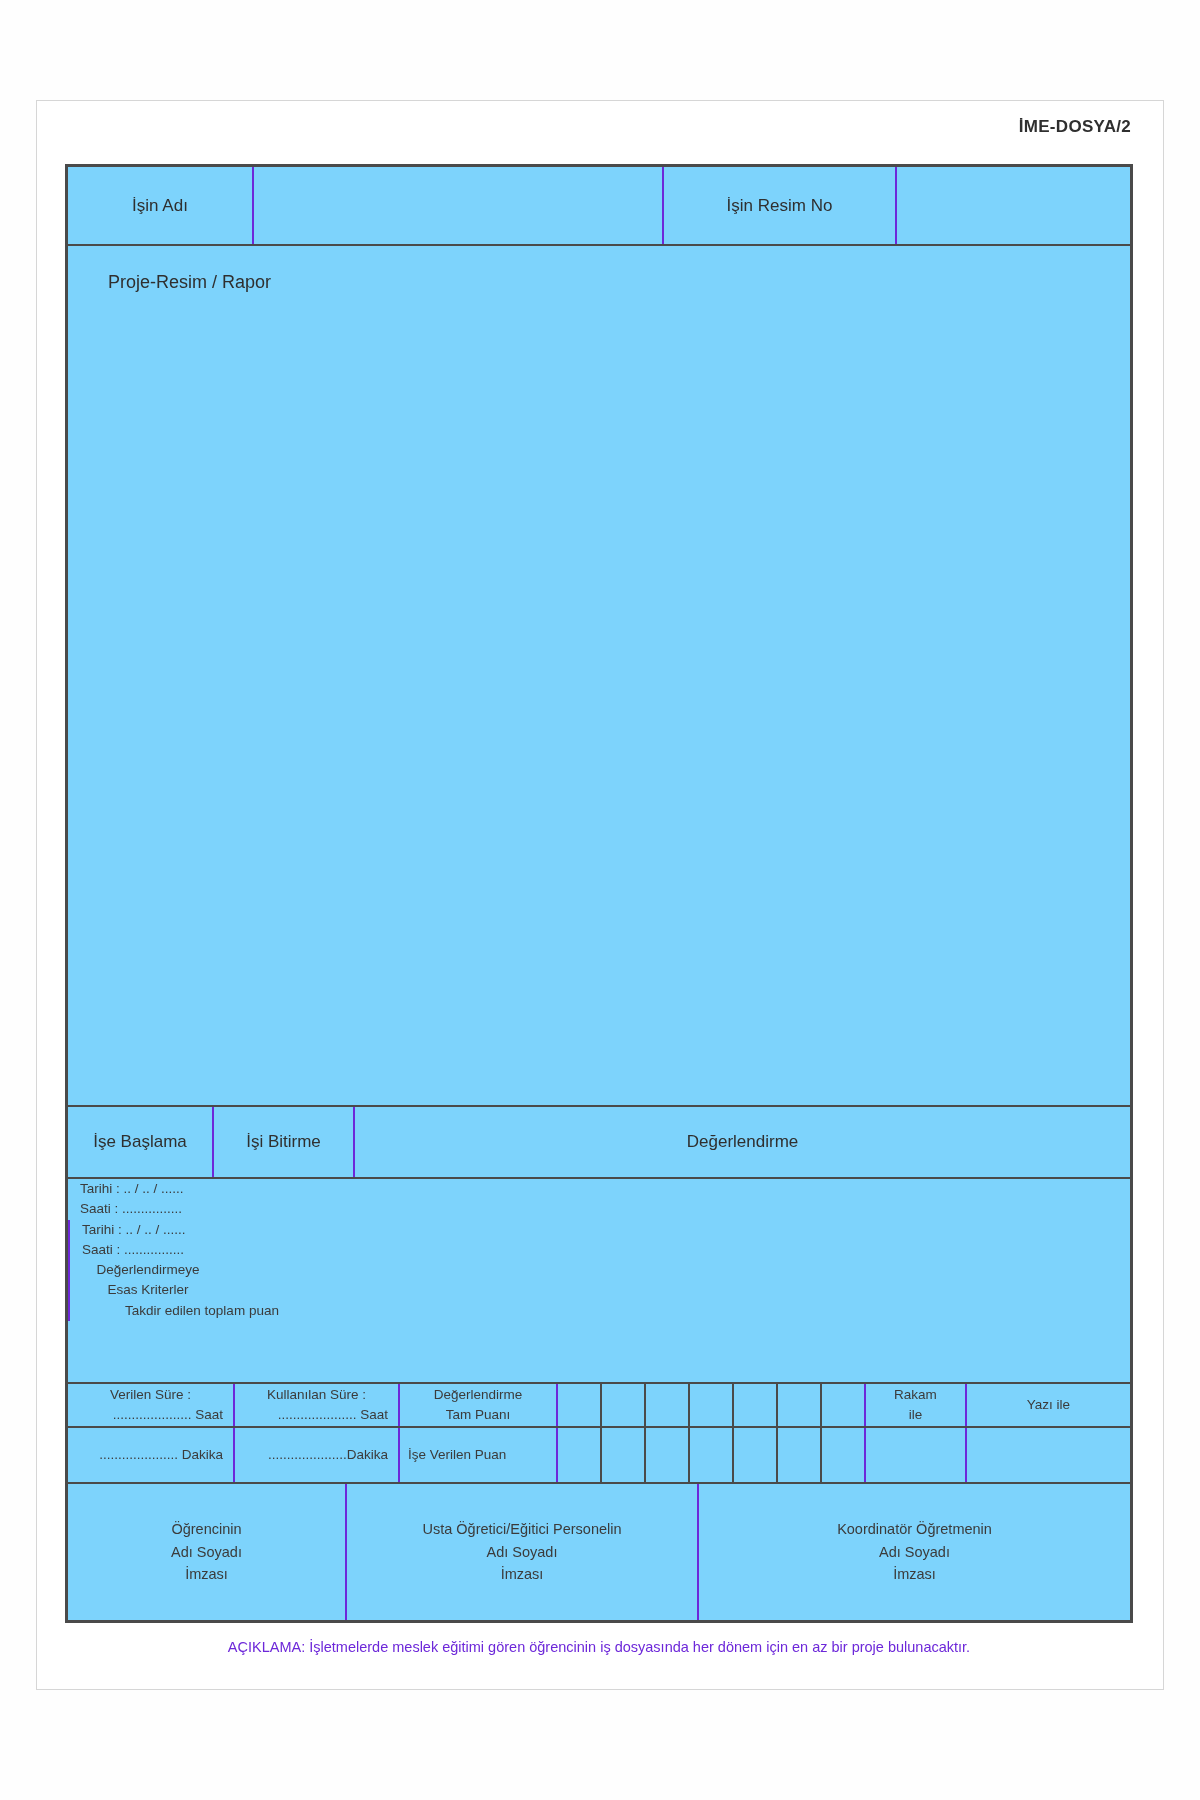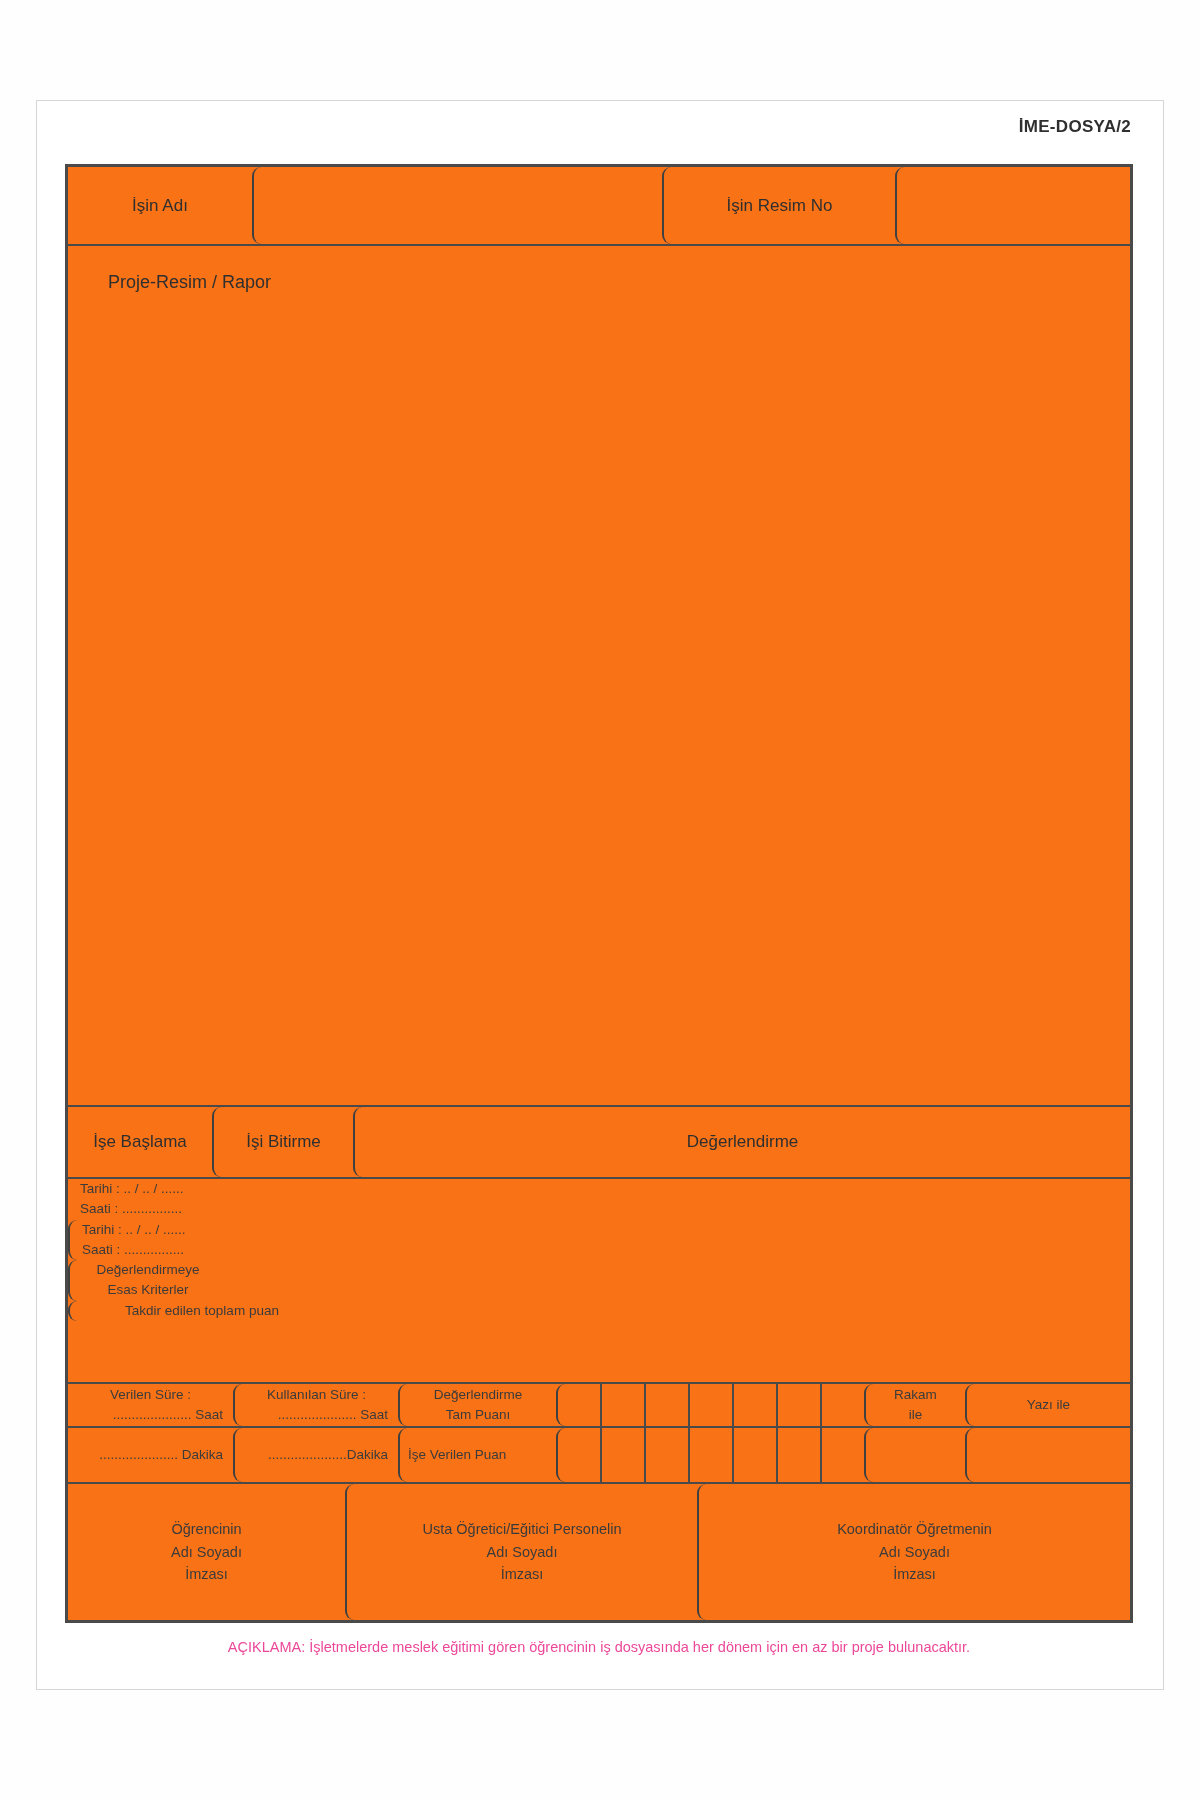--- a/index.html
+++ b/index.html
@@ -12,26 +12,26 @@
     position:absolute; left:36px; top:100px; width:1128px; height:1590px;
     background:#ffffff; border:1px solid #d6d6d6; box-sizing:border-box;
   }
   .doc-code {
     position:absolute; top:16px; right:32px;
     font-weight:bold; font-size:17px; color:#2f2f2f; letter-spacing:0.3px;
   }
   .form {
     position:absolute; left:28px; top:63px; width:1068px; height:1459px;
     border:3px solid #4a4a4a; box-sizing:border-box;
-    display:flex; flex-direction:column; background:#f97316;
+    display:flex; flex-direction:column; background:#7dd3fc;
   }
   .row { display:flex; box-sizing:border-box; flex:none; }
   .row + .row { border-top:2px solid #4a4a4a; }
   .cell { box-sizing:border-box; position:relative; flex:none; }
-  .cell + .cell { border-left:2px solid #404040;border-radius:9px; }
+  .cell + .cell { border-left:2px solid #6d28d9; }
   .center { display:flex; align-items:center; justify-content:center; text-align:center; }
   .vcenter { display:flex; flex-direction:column; justify-content:center; }
   .lbl  { font-size:17px; color:#2f2f2f; }
   .small{ font-size:13.5px; line-height:1.5; color:#3b3b3b; }
 
   
   .r1 { height:77px; }
   .r2 { flex:1 1 auto; }
   .r3 { height:72px; }
   .r4 { height:158px;flex-direction:column; }
@@ -72,21 +72,21 @@
   .leftline  { text-align:left; padding-left:8px; }
 
   
   .w-sig1 { width:277px; }
   .w-sig2 { width:352px; }
   .w-sig3 { width:433px; }
   .sig { font-size:14.5px; line-height:1.55; color:#3b3b3b; }
 
   .footer-note {
     position:absolute; left:28px; top:1538px; width:1068px;
-    text-align:center; font-size:14.5px; color:#ec4899;
+    text-align:center; font-size:14.5px; color:#6d28d9;
   }
 </style>
 </head>
 <body>
 
 <div class="canvas">
   <div class="page">
 
     <div class="doc-code">İME-DOSYA/2</div>
 

